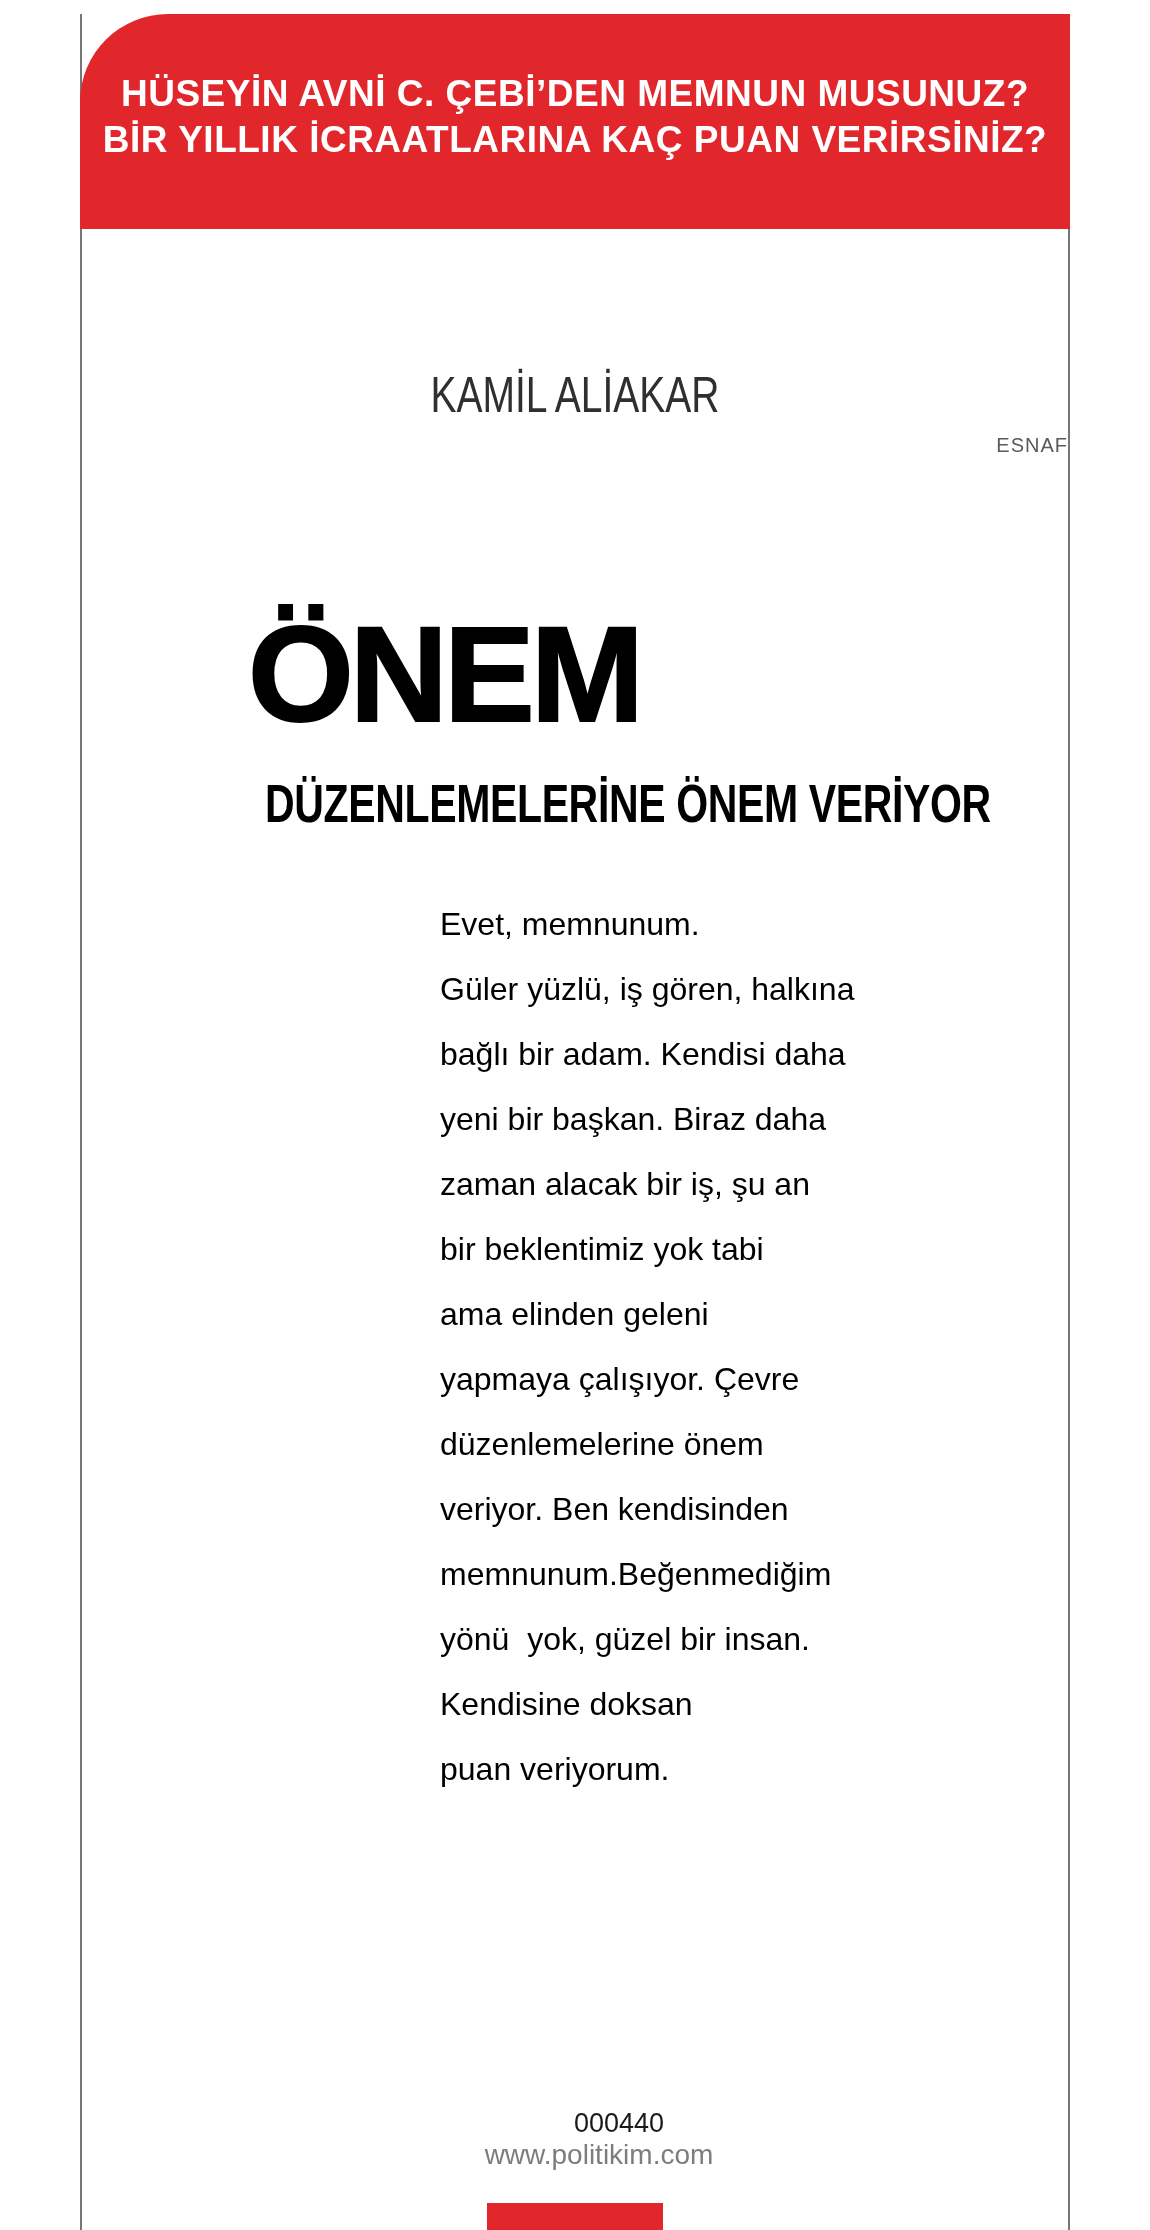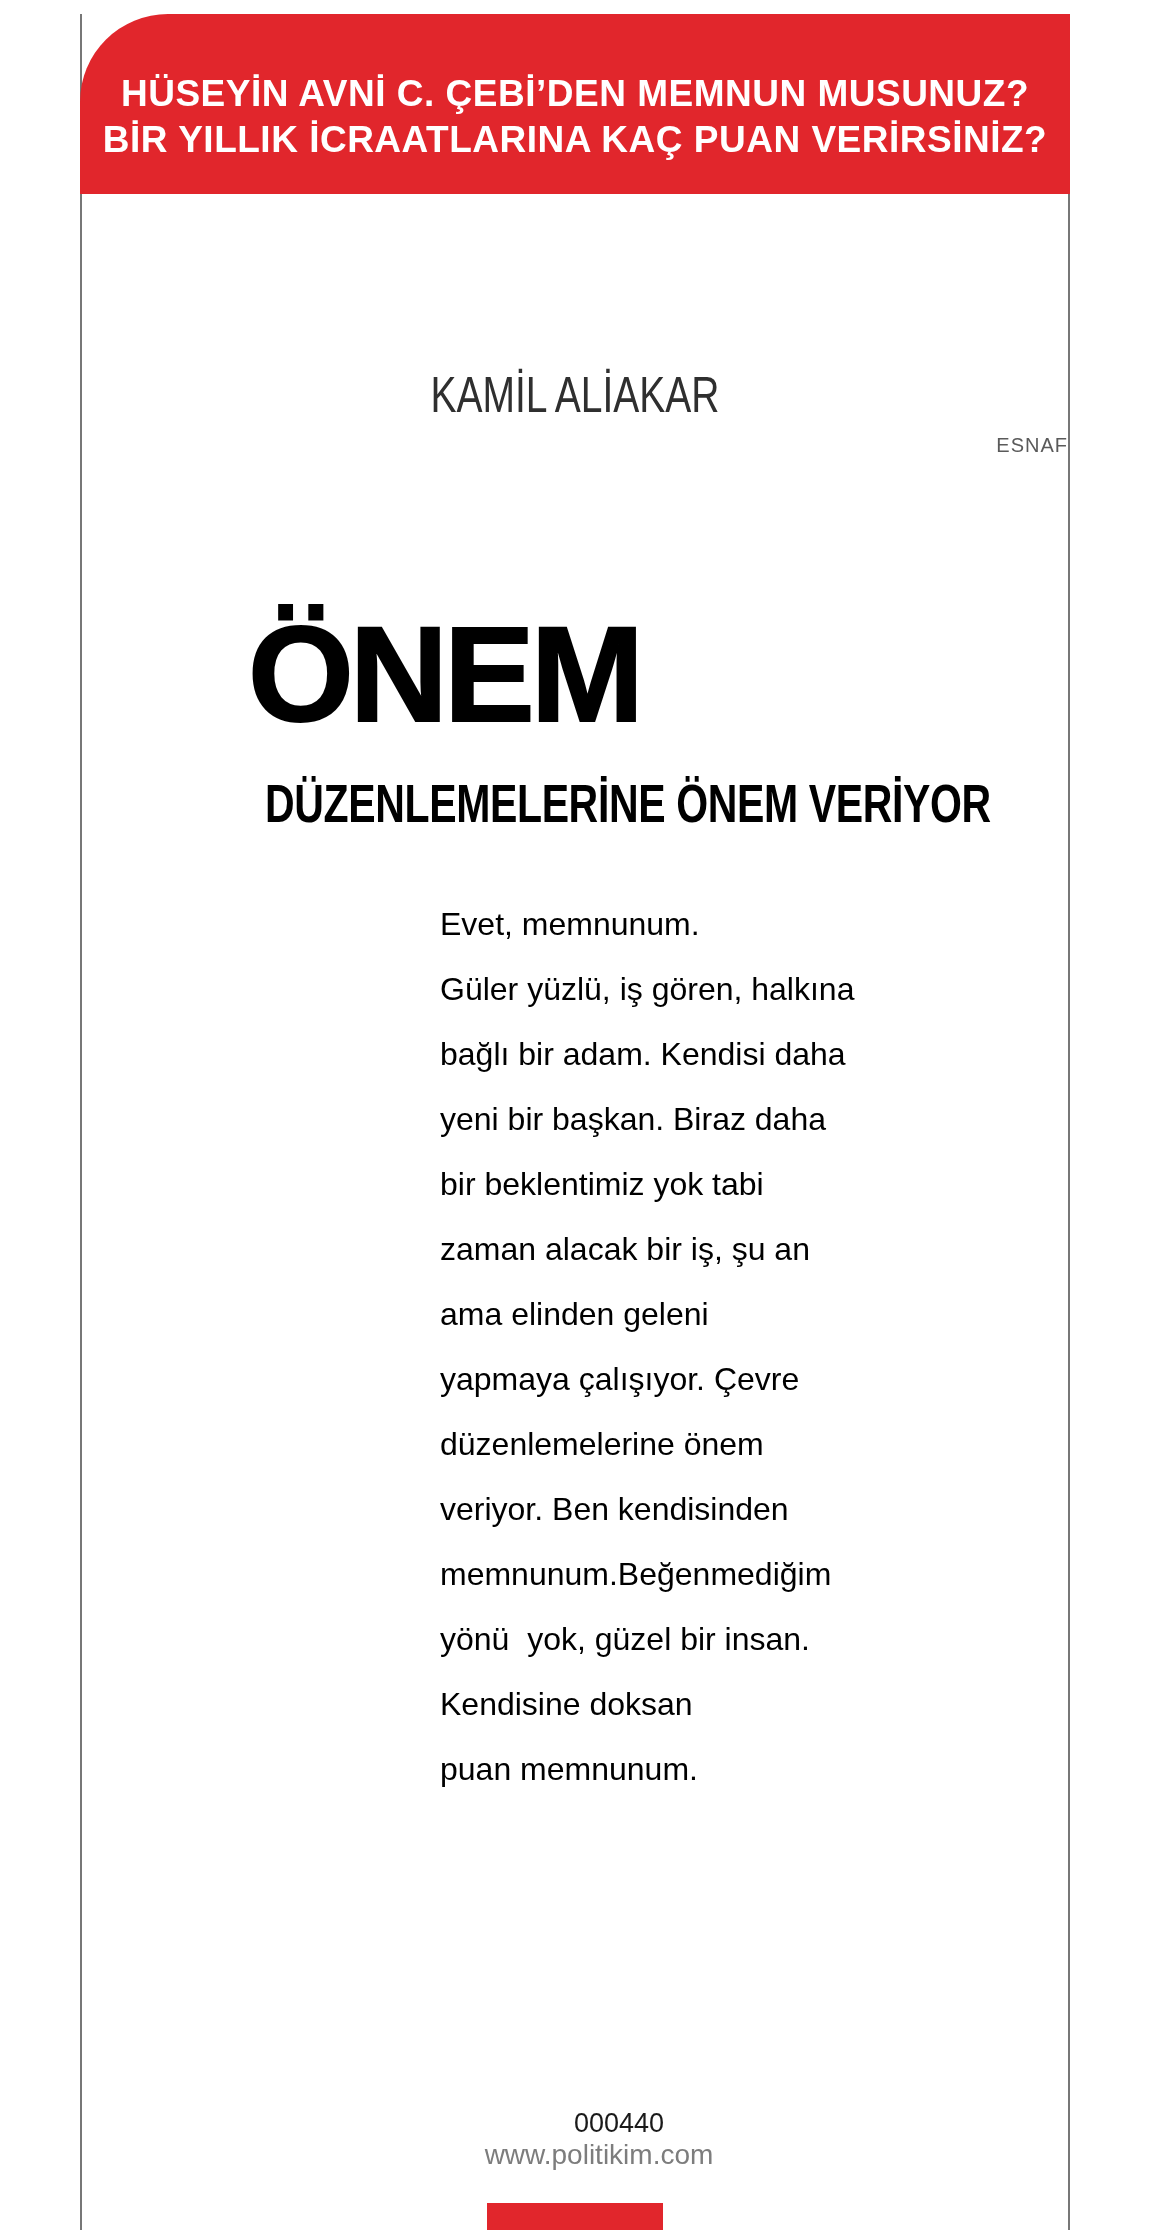--- a/index.html
+++ b/index.html
@@ -26,21 +26,21 @@
     border-left: 2px solid var(--border, #777);
     border-right: 2px solid var(--border, #777);
     box-sizing: border-box;
     background: #ffffff;
   }
   .banner {
     position: absolute;
     top: 0;
     left: -2px;
     right: -2px;
-    height: 180px;
+    height: 215px;
     background: var(--accent, #e1262c);
     border-top-left-radius: 88px;
     color: #ffffff;
     text-align: center;
     padding-top: 57px;
     box-sizing: border-box;
   }
   .banner-line {
     font-size: 37px;
     font-weight: bold;
@@ -153,30 +153,30 @@
 
     <div class="headline-title">ÖNEM</div>
 
     <div class="headline-subtitle">DÜZENLEMELERİNE ÖNEM VERİYOR</div>
 
     <div class="body-text">
         <div class="body-line">Evet, memnunum.</div>
         <div class="body-line">Güler yüzlü, iş gören, halkına</div>
         <div class="body-line">bağlı bir adam. Kendisi daha</div>
         <div class="body-line">yeni bir başkan. Biraz daha</div>
+        <div class="body-line">zaman alacak bir iş, şu an</div>
         <div class="body-line">bir beklentimiz yok tabi</div>
-        <div class="body-line">zaman alacak bir iş, şu an</div>
         <div class="body-line">ama elinden geleni</div>
         <div class="body-line">yapmaya çalışıyor. Çevre</div>
         <div class="body-line">düzenlemelerine önem</div>
         <div class="body-line">veriyor. Ben kendisinden</div>
         <div class="body-line">memnunum.Beğenmediğim</div>
         <div class="body-line">yönü  yok, güzel bir insan.</div>
         <div class="body-line">Kendisine doksan</div>
-        <div class="body-line">puan memnunum.</div>
+        <div class="body-line">puan veriyorum.</div>
       </div>
 
     <div class="footer-code">000440</div>
 
     <div class="footer-url">www.politikim.com</div>
 
     <div class="bottom-tab"></div>
 
   </div>
 </div>

